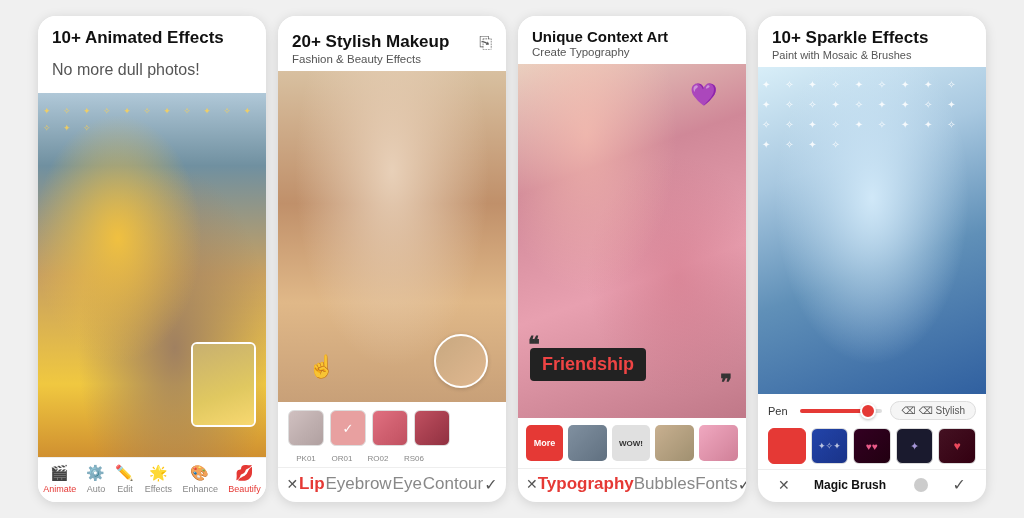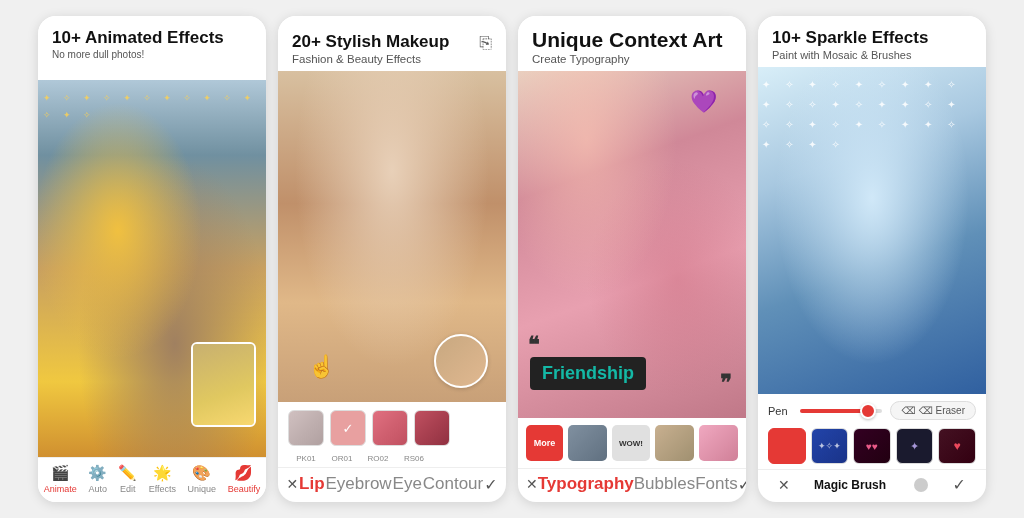--- a/index.html
+++ b/index.html
@@ -25,33 +25,33 @@
       width: 228px;
       height: 486px;
       overflow: hidden;
       box-shadow: 0 2px 12px rgba(0,0,0,0.13);
       display: flex;
       flex-direction: column;
       position: relative;
     }
     
     .card1-header {
-      padding: 12px 14px 20px;
+      padding: 12px 14px 14px;
       background: #fff;
     }
     .card1-header .title {
       font-size: 17px;
       font-weight: 700;
       color: #111;
       line-height: 1.2;
     }
     .card1-header .subtitle {
-      font-size: 10px;
+      font-size: 16px;
       color: #555;
-      margin-top: 1px;
+      margin-top: 13px;
     }
     .card1-image {
       flex: 1;
       background: linear-gradient(160deg, #b0b8c0 0%, #8a9298 40%, #c8b090 100%);
       position: relative;
       overflow: hidden;
     }
     .card1-main-photo {
       width: 100%;
       height: 100%;
@@ -238,21 +238,21 @@
     }
     .tab-x { font-size: 14px; color: #555; cursor: pointer; }
     .tab-check { font-size: 16px; color: #555; cursor: pointer; }
 
     
     .card3-header {
       padding: 12px 14px 6px;
       background: #fff;
     }
     .card3-header .title {
-      font-size: 21px;
+      font-size: 15px;
       font-weight: 700;
       color: #111;
     }
     .card3-header .subtitle {
       font-size: 11.5px;
       color: #555;
       margin-top: 1px;
     }
     .card3-photo {
       flex: 1;
@@ -272,24 +272,24 @@
       content: '';
       position: absolute;
       inset: 0;
       background:
         radial-gradient(ellipse at 30% 20%, rgba(255,200,180,0.6) 0%, transparent 40%),
         radial-gradient(ellipse at 70% 60%, rgba(200,100,120,0.4) 0%, transparent 40%),
         linear-gradient(160deg, #e8d0c0 0%, #d08898 30%, #e8a0b0 60%, #c07888 100%);
     }
     .friendship-badge {
       position: absolute;
-      bottom: 28px;
+      bottom: 37px;
       left: 12px;
       background: #222;
-      color: #14b8a6;
+      color: #ef4444;
       font-size: 18px;
       font-weight: 900;
       padding: 6px 12px;
       border-radius: 4px;
     }
     .quote-open {
       position: absolute;
       bottom: 60px;
       left: 10px;
       font-size: 22px;
@@ -502,21 +502,21 @@
       <div class="toolbar-item">
         <span class="toolbar-icon">✏️</span>
         <span class="toolbar-label">Edit</span>
       </div>
       <div class="toolbar-item">
         <span class="toolbar-icon">🌟</span>
         <span class="toolbar-label">Effects</span>
       </div>
       <div class="toolbar-item">
         <span class="toolbar-icon">🎨</span>
-        <span class="toolbar-label">Unique</span>
+        <span class="toolbar-label">Enhance</span>
       </div>
       <div class="toolbar-item">
         <span class="toolbar-icon active" style="color:#e53935;">💋</span>
         <span class="toolbar-label active">Beautify</span>
       </div>
     </div>
   </div>
 
   <div class="phone-card">
     <div class="card2-header">
@@ -590,21 +590,21 @@
       <div class="card4-photo-inner"></div>
       <div class="sparkle-overlay"></div>
     </div>
     <div class="card4-pen-row">
       <span class="pen-label">Pen</span>
       <div class="pen-slider">
         <div class="pen-slider-thumb"></div>
       </div>
       <div class="eraser-btn">
         <span>⌫</span>
-        <span>⌫ Eraser</span>
+        <span>⌫ Stylish</span>
       </div>
     </div>
     <div class="card4-swatches">
       <div class="card4-swatch c4s-red"></div>
       <div class="card4-swatch c4s-stars"></div>
       <div class="card4-swatch c4s-hearts"></div>
       <div class="card4-swatch c4s-script"></div>
       <div class="card4-swatch c4s-last"></div>
     </div>
     <div class="card4-bottom-tabs">

